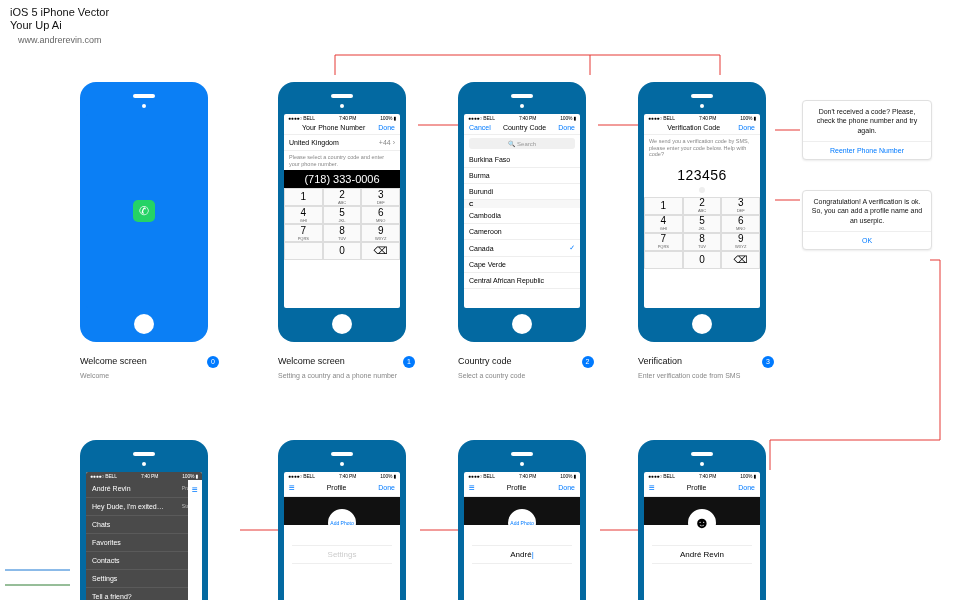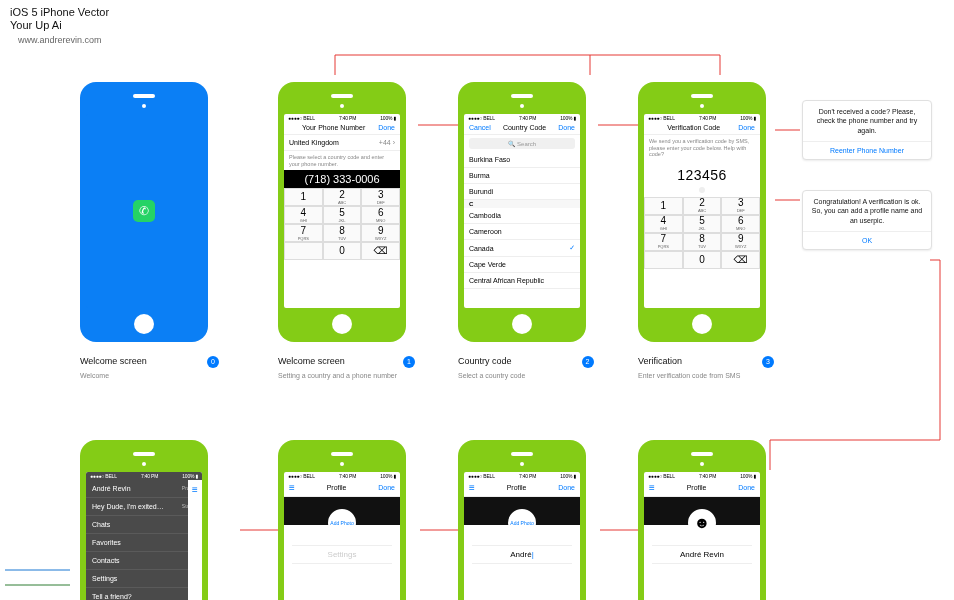--- a/index.html
+++ b/index.html
@@ -2,21 +2,21 @@
 <html><head>
 <meta charset="utf-8">
 <style>
   * { box-sizing: border-box; margin: 0; padding: 0; }
   body { width: 954px; height: 600px; background: #fff; font-family: "Helvetica Neue", Arial, sans-serif; font-size: 8px; color: #111; overflow: hidden; position: relative; }
   .hdr { position: absolute; left: 10px; top: 6px; font-size: 11px; line-height: 1.2; }
   .sub { font-size: 9px; color: #666; margin-top: 3px; margin-left: 8px; }
   .canvas { position: absolute; left: 0; top: 70px; width: 954px; height: 530px; }
 
   .phone { position: absolute; width: 128px; height: 260px; border-radius: 16px; }
-  .phone.gray { background:#84cc16; }
+  .phone.gray { background:#0369a1; }
   .phone.blue { background:#0b7ff5; }
   .ear { position:absolute; left:50%; top:12px; transform:translateX(-50%); width:22px; height:4px; background:#fff; border-radius:3px; }
   .cam { position:absolute; left:50%; top:22px; transform:translateX(-50%); width:4px; height:4px; background:#fff; border-radius:50%; }
   .home { position:absolute; left:50%; bottom:8px; transform:translateX(-50%); width:20px; height:20px; background:#fff; border-radius:50%; }
   .screen { position:absolute; left:6px; right:6px; top:32px; bottom:34px; background:#fff; border-radius:2px; overflow:hidden; font-size:6.5px; color:#000; }
 
   .sb { display:flex; justify-content:space-between; align-items:center; padding:0 4px; height:8px; font-size:5px; letter-spacing:-0.2px; }
   .nav { display:flex; justify-content:space-between; align-items:center; padding:2px 5px 3px; font-size:7px; border-bottom:1px solid #eee; }
   .nav .t { font-weight:500; }
   .nav .a { color:#007aff; }

